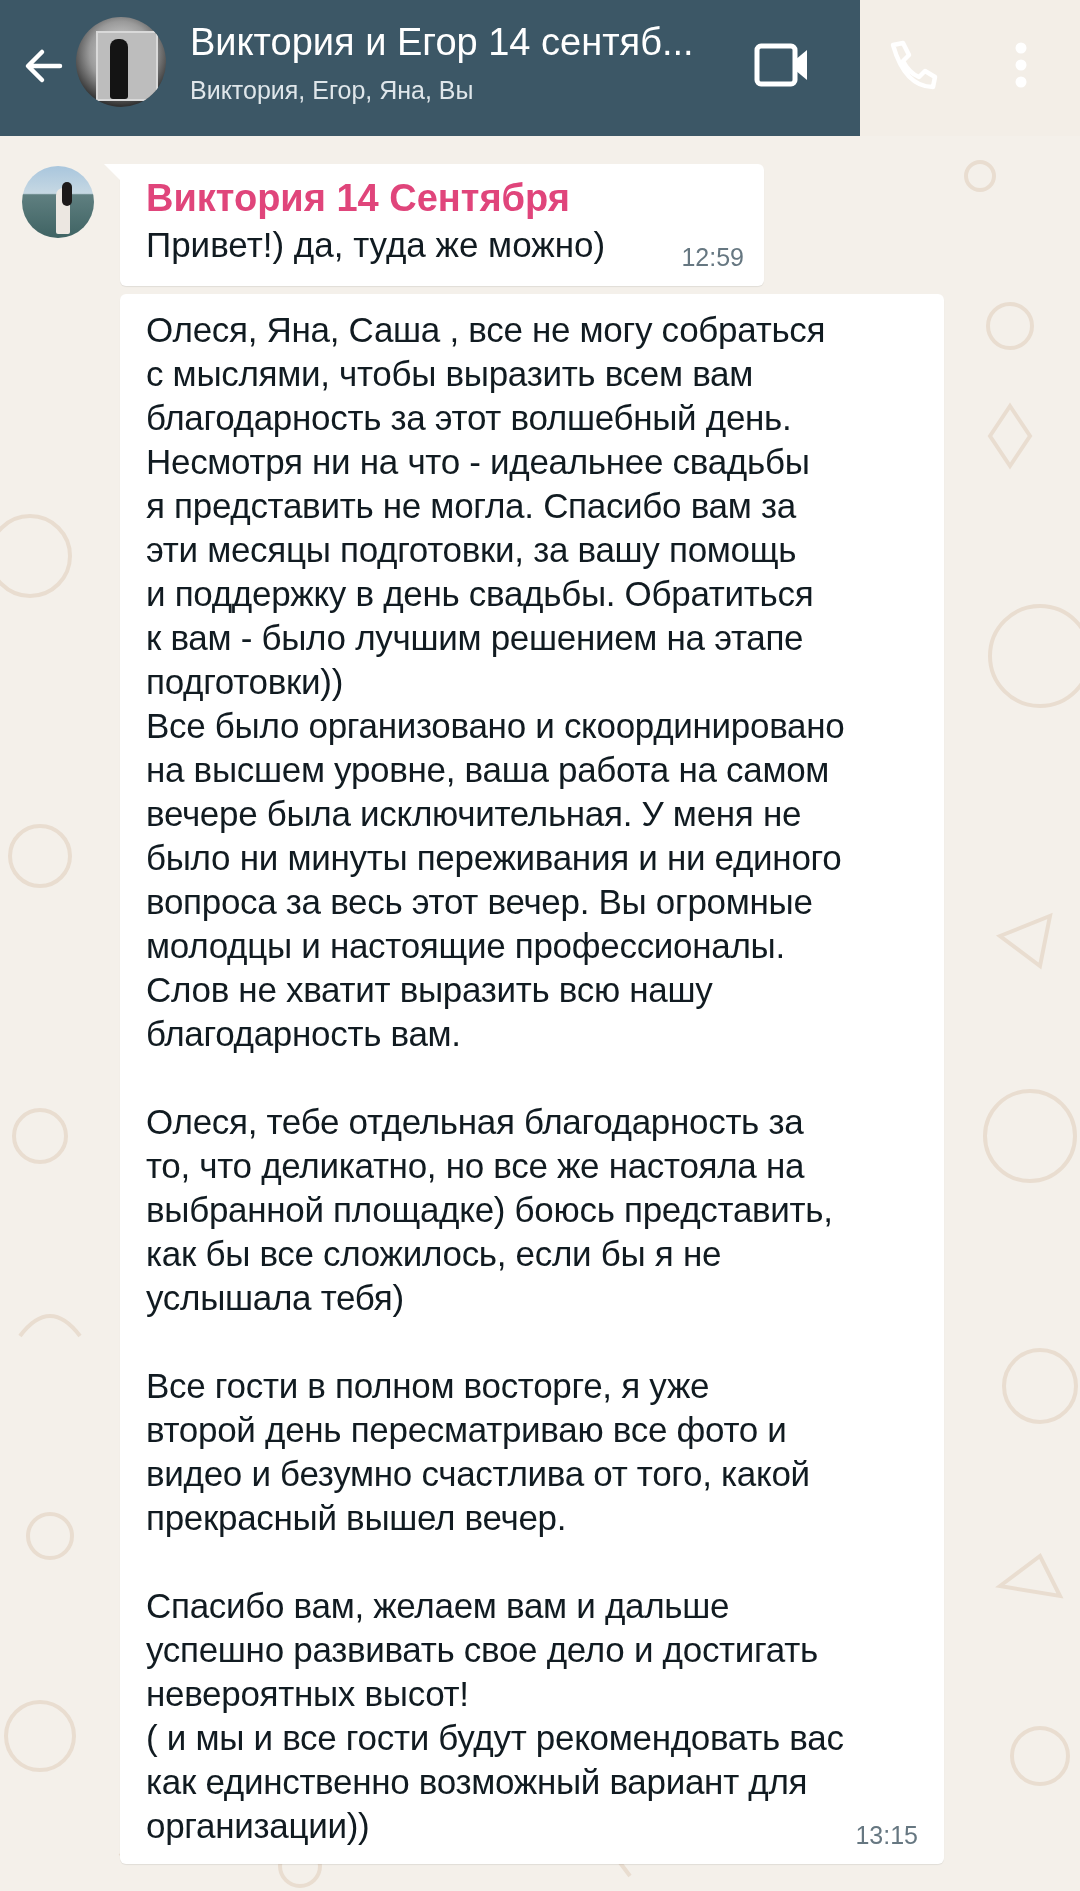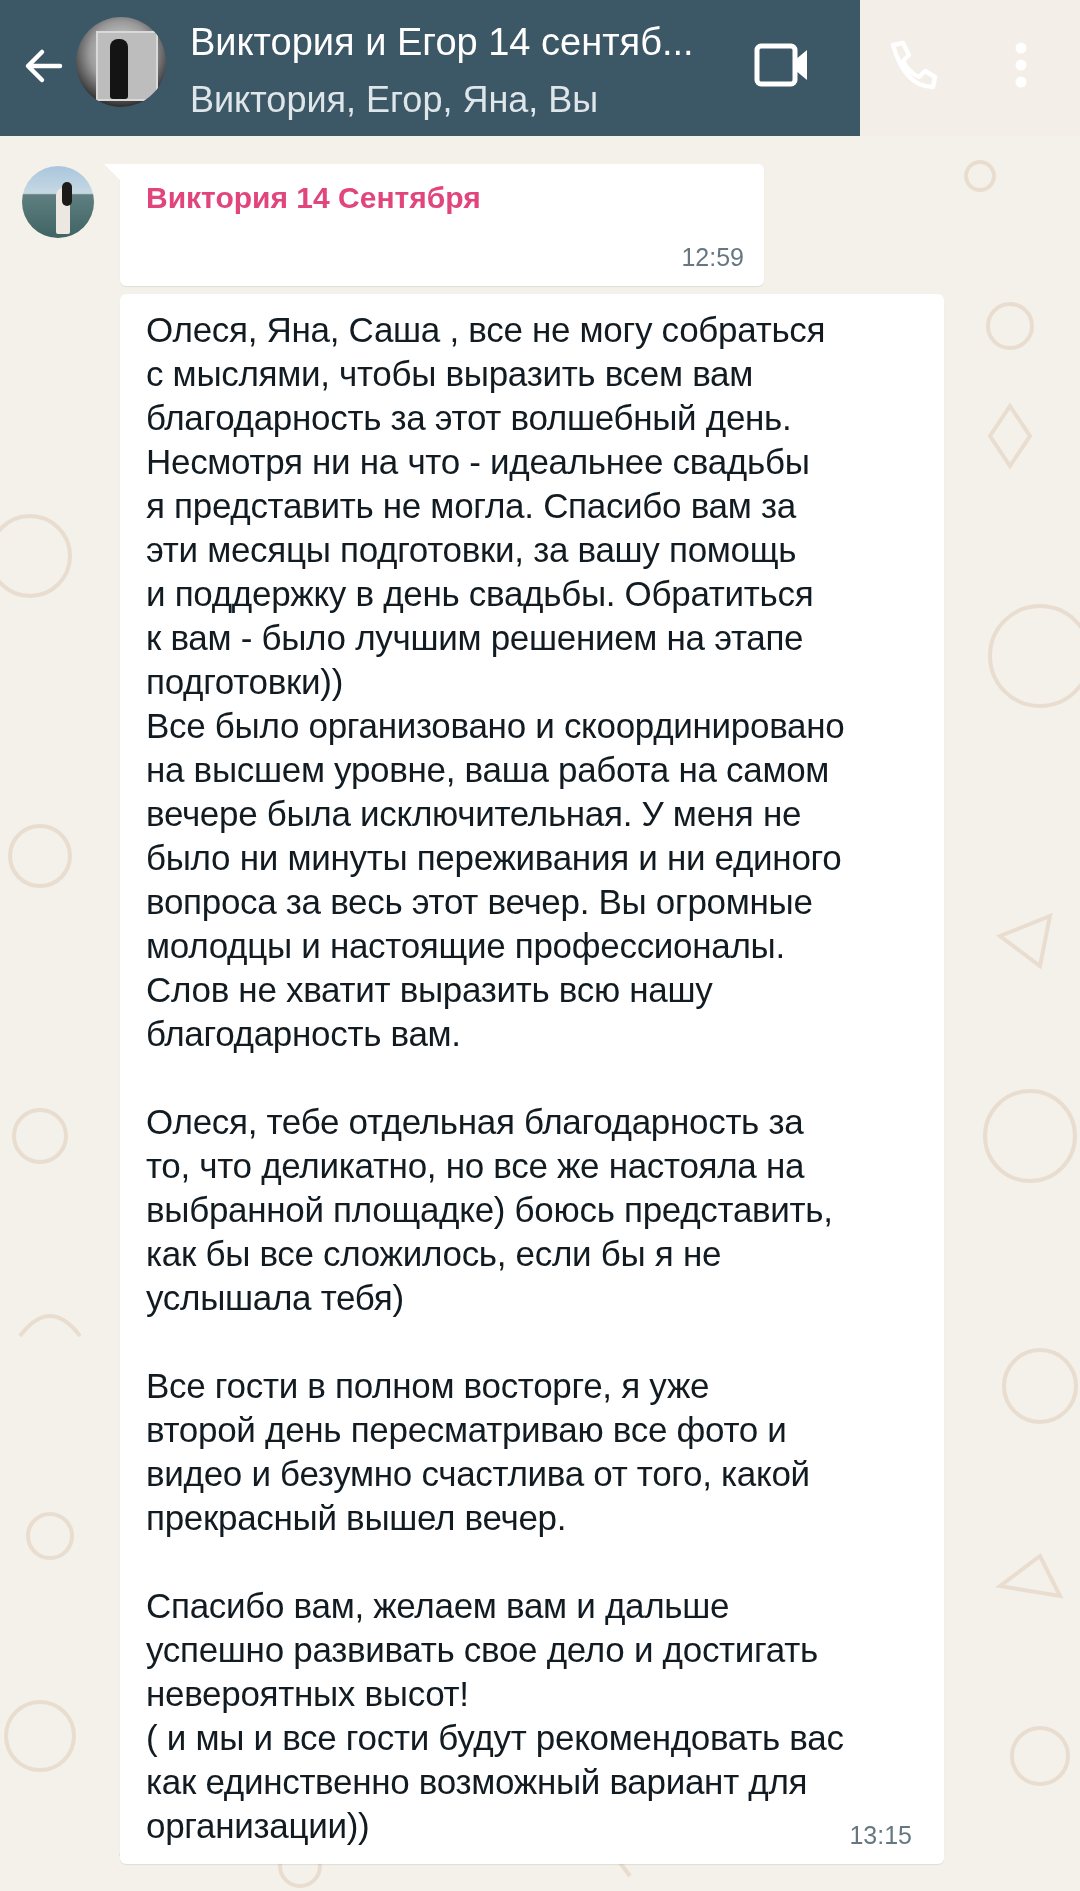--- a/index.html
+++ b/index.html
@@ -36,21 +36,21 @@
     }
     .group-avatar .window {
       position: absolute; left: 20px; top: 14px; width: 58px; height: 66px;
       border: 2px solid #d9d9d9; background: #bdbdbd;
     }
     .title-block { position: absolute; left: 190px; top: 18px; width: 540px; }
     .title {
       font-size: 38px; line-height: 48px; white-space: nowrap;
       overflow: hidden; text-overflow: ellipsis; color: #fff;
     }
-    .subtitle { font-size: 36px; line-height: 36px; color: #dfe6ea; margin-top: 16px; white-space: nowrap; }
+    .subtitle { font-size: 25px; line-height: 36px; color: #dfe6ea; margin-top: 6px; white-space: nowrap; }
     .action-icon { position: absolute; top: 30px; width: 70px; height: 70px; display: flex; align-items: center; justify-content: center; }
 
     .msg-avatar {
       position: absolute; left: 22px; top: 166px; width: 72px; height: 72px; border-radius: 50%;
       overflow: hidden;
       background: linear-gradient(180deg, #a9c6dd 0%, #c6d8e3 38%, #5f7f80 40%, #3f6363 100%);
     }
     .msg-avatar .girl {
       position: absolute; left: 34px; top: 22px; width: 14px; height: 46px;
       background: #ece7e1; border-radius: 7px 7px 2px 2px;
@@ -61,32 +61,32 @@
     }
     .bubble {
       position: absolute; background: #ffffff; border-radius: 6px;
       box-shadow: 0 1px 1px rgba(0,0,0,0.08);
     }
     .bubble-1 { left: 120px; top: 164px; width: 644px; height: 122px; border-top-left-radius: 0; }
     .bubble-1 .tail {
       position: absolute; left: -16px; top: 0; width: 0; height: 0;
       border-top: 18px solid #ffffff; border-left: 18px solid transparent;
     }
-    .sender { position: absolute; left: 26px; top: 14px; font-size: 30px; font-weight: bold; color: #e0457b; line-height: 40px; white-space: nowrap; }
+    .sender { position: absolute; left: 26px; top: 14px; font-size: 38px; font-weight: bold; color: #e0457b; line-height: 40px; white-space: nowrap; }
     .msg-text-1 { position: absolute; left: 26px; top: 58px; font-size: 35px; line-height: 46px; color: #111b21; white-space: nowrap; }
     .time { position: absolute; font-size: 25px; color: #667781; line-height: 30px; }
     .bubble-1 .time { right: 20px; bottom: 14px; }
 
     .bubble-2 { left: 120px; top: 294px; width: 824px; height: 1570px; }
     .msg-text-2 {
       position: absolute; left: 26px; top: 14px; width: 790px;
       font-size: 35px; line-height: 44px; color: #111b21; white-space: pre-wrap;
       letter-spacing: -0.3px;
     }
-    .bubble-2 .time { right: 32px; bottom: 14px; margin-top: 46px; }
+    .bubble-2 .time { right: 26px; bottom: 14px; margin-top: 46px; }
   </style>
 </head>
 <body>
 
 <div class="wallpaper">
   <svg width="1080" height="1755" viewBox="0 0 1080 1755" fill="none" stroke="#e9ddd0" stroke-width="4">
     <circle cx="60" cy="60" r="18"></circle>
       <circle cx="980" cy="40" r="14"></circle>
       <circle cx="1010" cy="190" r="22"></circle>
     <path d="M990 300 l20 -30 l20 30 l-20 30 z"></path>
@@ -144,20 +144,21 @@
 </div>
 
 <div class="msg-avatar">
   <div class="girl"></div>
   <div class="hair"></div>
 </div>
 
 <div class="bubble bubble-1">
   <div class="tail"></div>
   <div class="sender">Виктория 14 Сентября</div>
+  <div class="msg-text-1">Привет!) да, туда же можно)</div>
   <div class="time">12:59</div>
 </div>
 
 <div class="bubble bubble-2">
   <div class="msg-text-2">Олеся, Яна, Саша , все не могу собраться
 с мыслями, чтобы выразить всем вам
 благодарность за этот волшебный день.
 Несмотря ни на что - идеальнее свадьбы
 я представить не могла. Спасибо вам за
 эти месяцы подготовки, за вашу помощь

